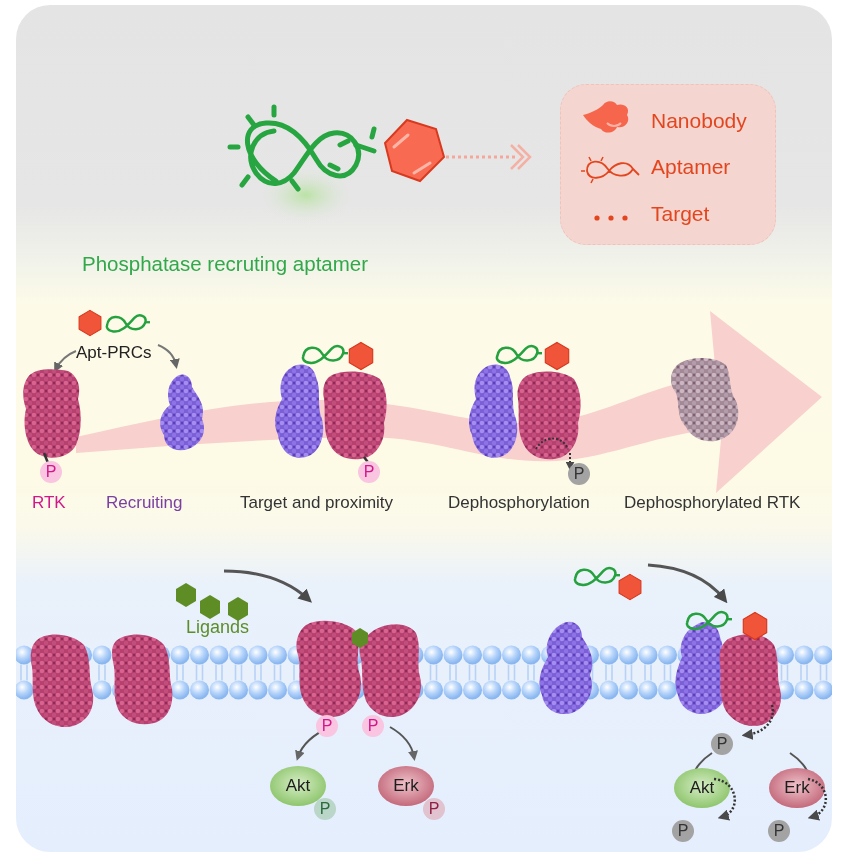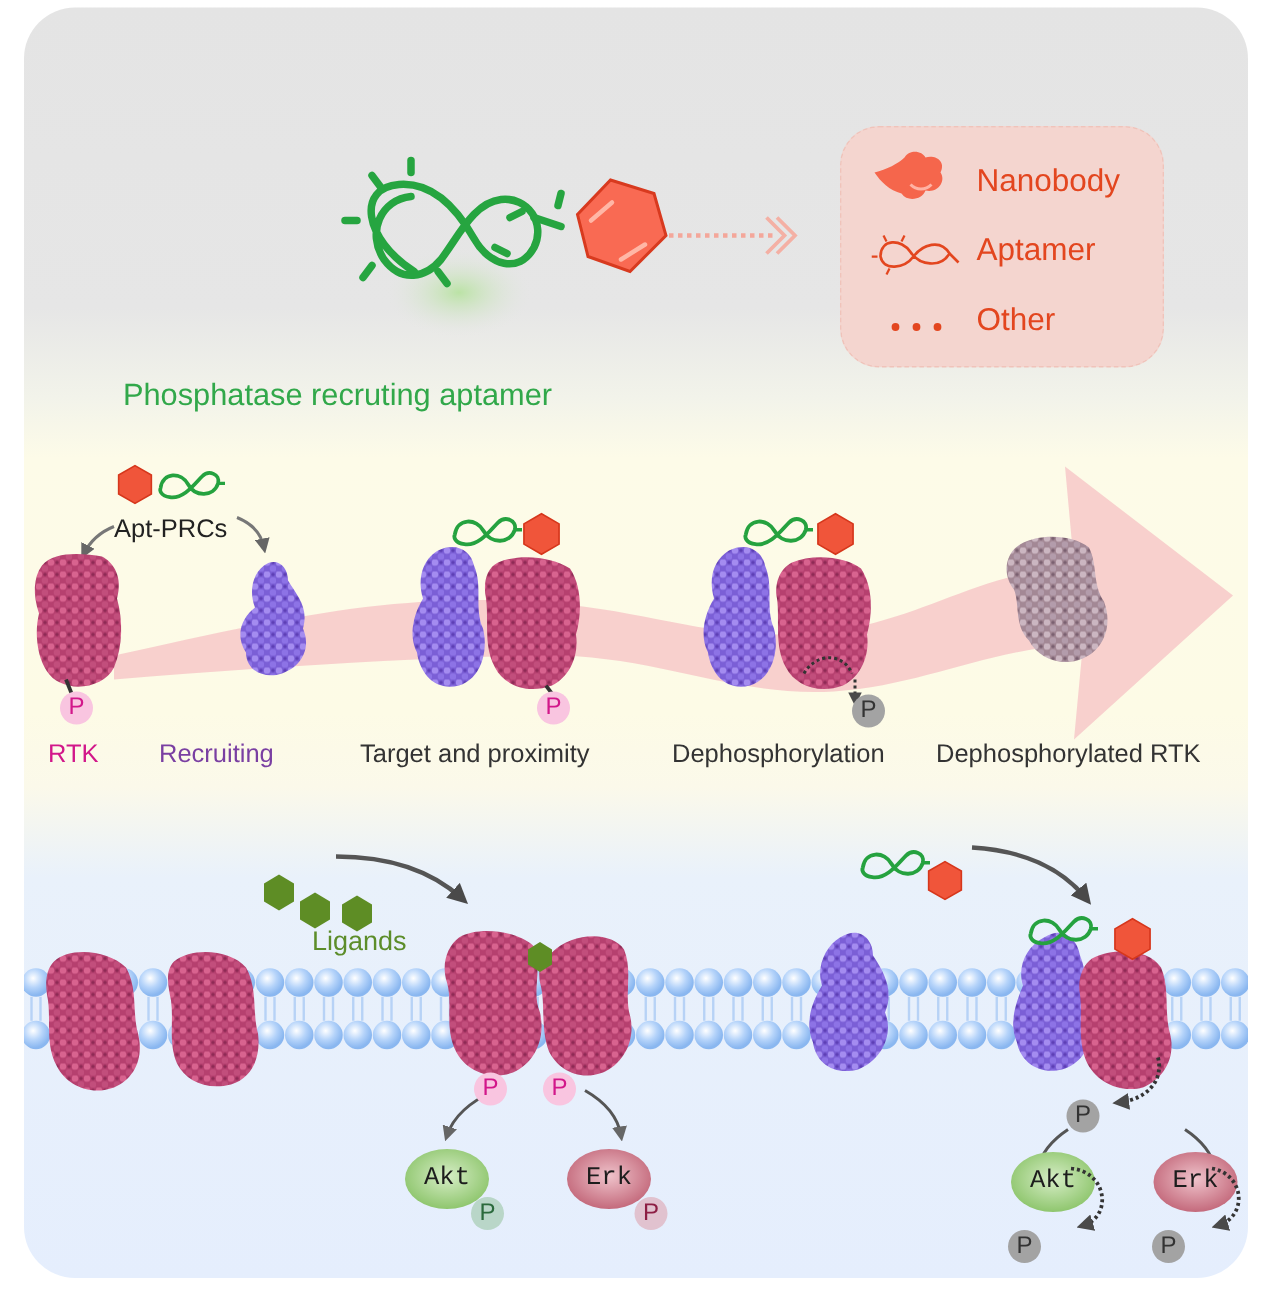--- a/index.html
+++ b/index.html
@@ -19,22 +19,22 @@
     position: absolute; left: 544px; top: 79px; width: 214px; height: 159px;
     border-radius: 26px; background: #f4d5cf; border: 1px dashed #f0c3ba; text-decoration: underline;
   }
   .legend-label { font-size: 21px; color: #e3461f; }
   .caption-green { left: 82px; top: 252px; font-size: 20.5px; color: #31a84a; }
   .caption-red { left: 438px; top: 252px; font-size: 20.5px; color: #e2461e; }
   .step-label { font-size: 17px; color: #333; top: 492px; }
   .rtk-label { color: #d2178a; }
   .ptase-label { color: #7a3fa2; }
   .aptprcs-label { left: 76px; top: 342px; font-size: 17px; color: #222; }
-  .ligands-label { left: 186px; top: 617px; font-size: 18px; color: #5c8d2a; margin-left: 22px; }
-  .kinase { position: absolute; font-size: 17px; color: #1d1d1d; text-align: center; font-family: Liberation Mono, monospace; }
+  .ligands-label { left: 186px; top: 617px; font-size: 18px; color: #5c8d2a; }
+  .kinase { position: absolute; font-size: 17px; color: #1d1d1d; text-align: center; }
   .pbadge { position: absolute; border-radius: 50%; text-align: center; font-size: 16px; }
 </style>
 </head>
 <body>
 
 <div class="card">
 
   <svg class="stage" width="816" height="847" viewBox="0 0 816 847">
     <defs>
       <radialGradient id="glowGreen" cx="50%" cy="50%" r="50%">
@@ -366,21 +366,21 @@
       <line x1="12" y1="26" x2="10" y2="30" stroke="#e3461f" stroke-width="1.5"></line>
       <line x1="20" y1="8" x2="22" y2="4" stroke="#e3461f" stroke-width="1.5"></line>
     </svg>
     <span class="txt legend-label" style="left:90px;top:70px;">Aptamer</span>
 
     <svg style="position:absolute;left:32px;top:128px" width="40" height="10" viewBox="0 0 40 10">
       <circle cx="4" cy="5" r="2.6" fill="#e3461f"></circle>
       <circle cx="18" cy="5" r="2.6" fill="#e3461f"></circle>
       <circle cx="32" cy="5" r="2.6" fill="#e3461f"></circle>
     </svg>
-    <span class="txt legend-label" style="left:90px;top:117px;">Other</span>
+    <span class="txt legend-label" style="left:90px;top:117px;">Target</span>
   </div>
 
   <div class="txt caption-green" style="left:66px;top:247px;">Phosphatase recruting aptamer</div>
 
   <div class="txt aptprcs-label" style="left:60px;top:338px;">Apt-PRCs</div>
 
   <div class="pbadge" style="left:24px;top:456px;width:22px;height:22px;line-height:22px;background:#f9c5e0;color:#d2178a;">P</div>
   <div class="pbadge" style="left:342px;top:456px;width:22px;height:22px;line-height:22px;background:#f9c5e0;color:#d2178a;">P</div>
   <div class="pbadge" style="left:552px;top:458px;width:22px;height:22px;line-height:22px;background:#a3a3a3;color:#333;">P</div>
 

